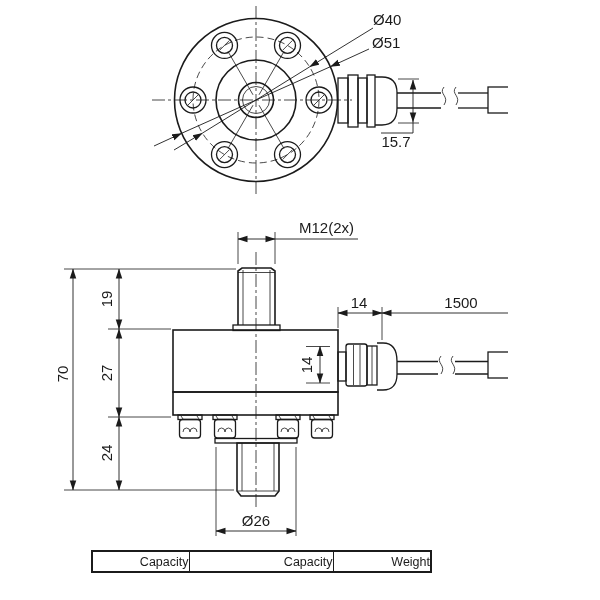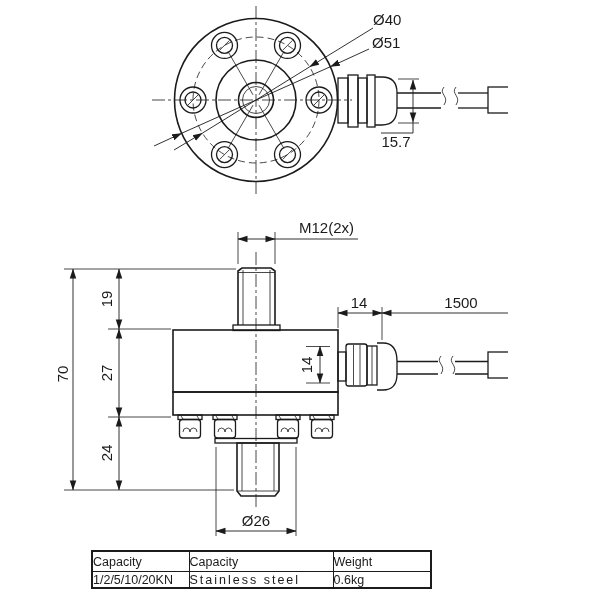--- a/index.html
+++ b/index.html
@@ -8,21 +8,21 @@
   svg{position:absolute;left:0;top:0;}
   svg text{font-family:"Liberation Sans",sans-serif;font-size:15px;fill:#1b1b1b;}
   .ol{fill:none;stroke:#1b1b1b;stroke-width:1.6;}
   .ol2{fill:none;stroke:#1b1b1b;stroke-width:1.3;}
   .thin{fill:none;stroke:#1b1b1b;stroke-width:0.8;}
   .dim{fill:none;stroke:#1b1b1b;stroke-width:0.9;}
   .cl{fill:none;stroke:#1b1b1b;stroke-width:0.8;stroke-dasharray:13 3 3 3;}
   .dash{fill:none;stroke:#1b1b1b;stroke-width:0.8;stroke-dasharray:7 4;}
   #spec-table{position:absolute;left:91px;top:550px;border-collapse:collapse;
               table-layout:fixed;font-size:12.5px;color:#1b1b1b;}
-  #spec-table td,#spec-table th{border:1px solid #1b1b1b;text-align:left;
+  #spec-table td,#spec-table th{border:1px solid #1b1b1b;text-align:right;
               padding:0;font-weight:normal;overflow:hidden;white-space:nowrap;}
   #spec-table{border:2px solid #1b1b1b;}
   #spec-table tr.hdr td{height:19px;}
   #spec-table tr.val td{height:15px;}
   .ls{letter-spacing:2px;}
 </style>
 </head>
 <body>
 
 <div id="canvas">
@@ -269,20 +269,15 @@
         <col style="width:97px">
         <col style="width:144px">
         <col style="width:98px">
       </colgroup>
   <tbody>
         <tr class="hdr">
     <td>Capacity</td>
     <td>Capacity</td>
     <td>Weight</td>
   </tr>
-  <tr class="val">
-    <td>1/2/5/10/20KN</td>
-    <td class="ls">Stainless steel</td>
-    <td>0.6kg</td>
-  </tr>
 </tbody>
     </table>
 </div>
 
 </body></html>

